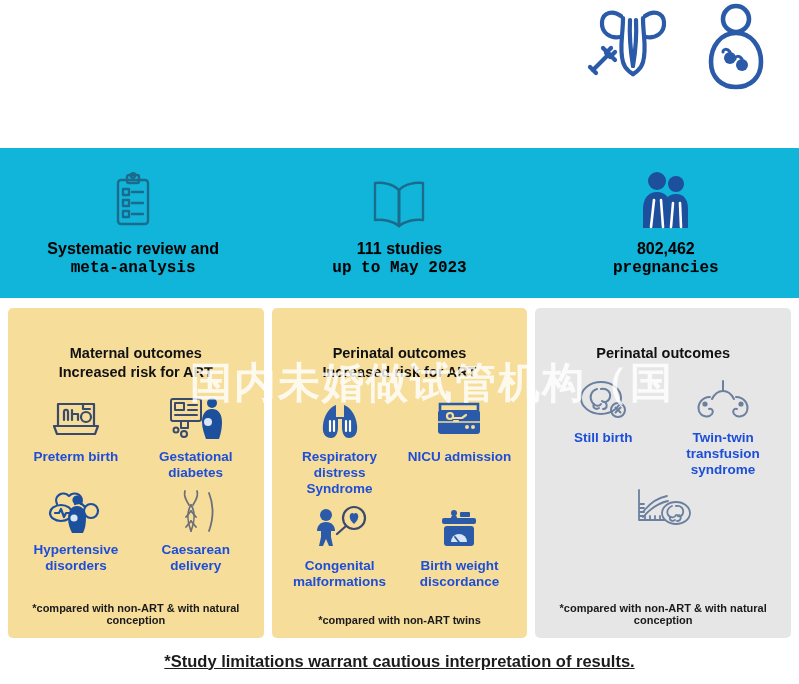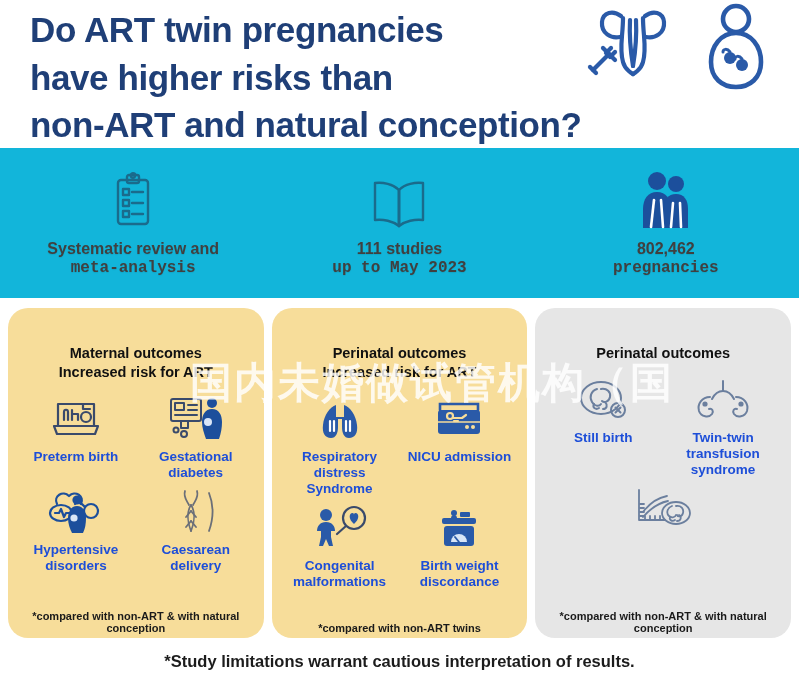--- a/index.html
+++ b/index.html
@@ -49,21 +49,21 @@
   .stats-band {
     position: relative;
     height: 150px;
     background: #12b5da;
     display: flex;
     align-items: center;
   }
   .stat {
     flex: 1 1 0;
     text-align: center;
-    color: #404040;
+    color: #000000;
     display: flex;
     flex-direction: column;
     align-items: center;
     justify-content: center;
   }
   .stat-icon { height: 62px; display: flex; align-items: flex-end; justify-content: center; margin-bottom: 9px; }
   .stat-label {
     font-size: 16px;
     font-weight: bold;
     line-height: 1.2;
@@ -76,23 +76,23 @@
     position: relative;
     height: 340px;
     padding: 10px 8px 0 8px;
     box-sizing: border-box;
     display: flex;
     gap: 8px;
     background: #ffffff;
   }
   .card {
     flex: 1 1 0;
-    border-radius: 20px;
+    border-radius: 5px;
     box-sizing: border-box;
-    padding: 36px 8px 1px 8px;
+    padding: 36px 8px 9px 8px;
     position: relative;
     display: flex;
     flex-direction: column;
   }
   .card.amber { background: #f7dd9a; }
   .card.grey  { background: #e6e6e6; }
 
   .card-title {
     text-align: center;
     font-size: 14.5px;
@@ -144,20 +144,21 @@
     height: 46px;
     display: flex;
     align-items: center;
     justify-content: center;
     background: #ffffff;
   }
   .footer-text {
     font-size: 16.5px;
     font-weight: bold;
     color: #1c1c1c;
+    text-decoration: underline;
   }
 
   
   .watermark {
     position: absolute;
     left: 190px;
     top: 355px;
     font-size: 42px;
     font-weight: bold;
     color: rgba(255,255,255,0.82);
@@ -165,25 +166,20 @@
     white-space: nowrap;
     pointer-events: none;
     z-index: 50;
     font-family: "DejaVu Sans", sans-serif;
   }
 </style>
 </head>
 <body>
 
 <div class="header">
-  <div class="header-title">
-    <span class="line">Do ART twin pregnancies</span>
-    <span class="line">have higher risks than</span>
-    <span class="line">non-ART and natural conception?</span>
-  </div>
   <div class="header-icons">
     <span class="hdr-ic uterus">
       <svg width="92" height="78" viewBox="0 0 92 78">
         <g fill="none" stroke="#2a5aa8" stroke-width="4.2" stroke-linecap="round" stroke-linejoin="round">
           <path d="M34 10 C26 4 16 6 15 16 C14 27 24 33 33 31"></path>
           <path d="M58 10 C66 4 76 6 77 16 C78 27 68 33 59 31"></path>
           <path d="M36 12 C36 30 32 42 36 56 C38 64 46 68 46 68"></path>
           <path d="M56 12 C56 30 60 42 56 56 C54 64 46 68 46 68"></path>
           <path d="M43 14 C42 34 44 48 46 60"></path>
           <path d="M49 14 C50 34 48 48 46 60"></path>

